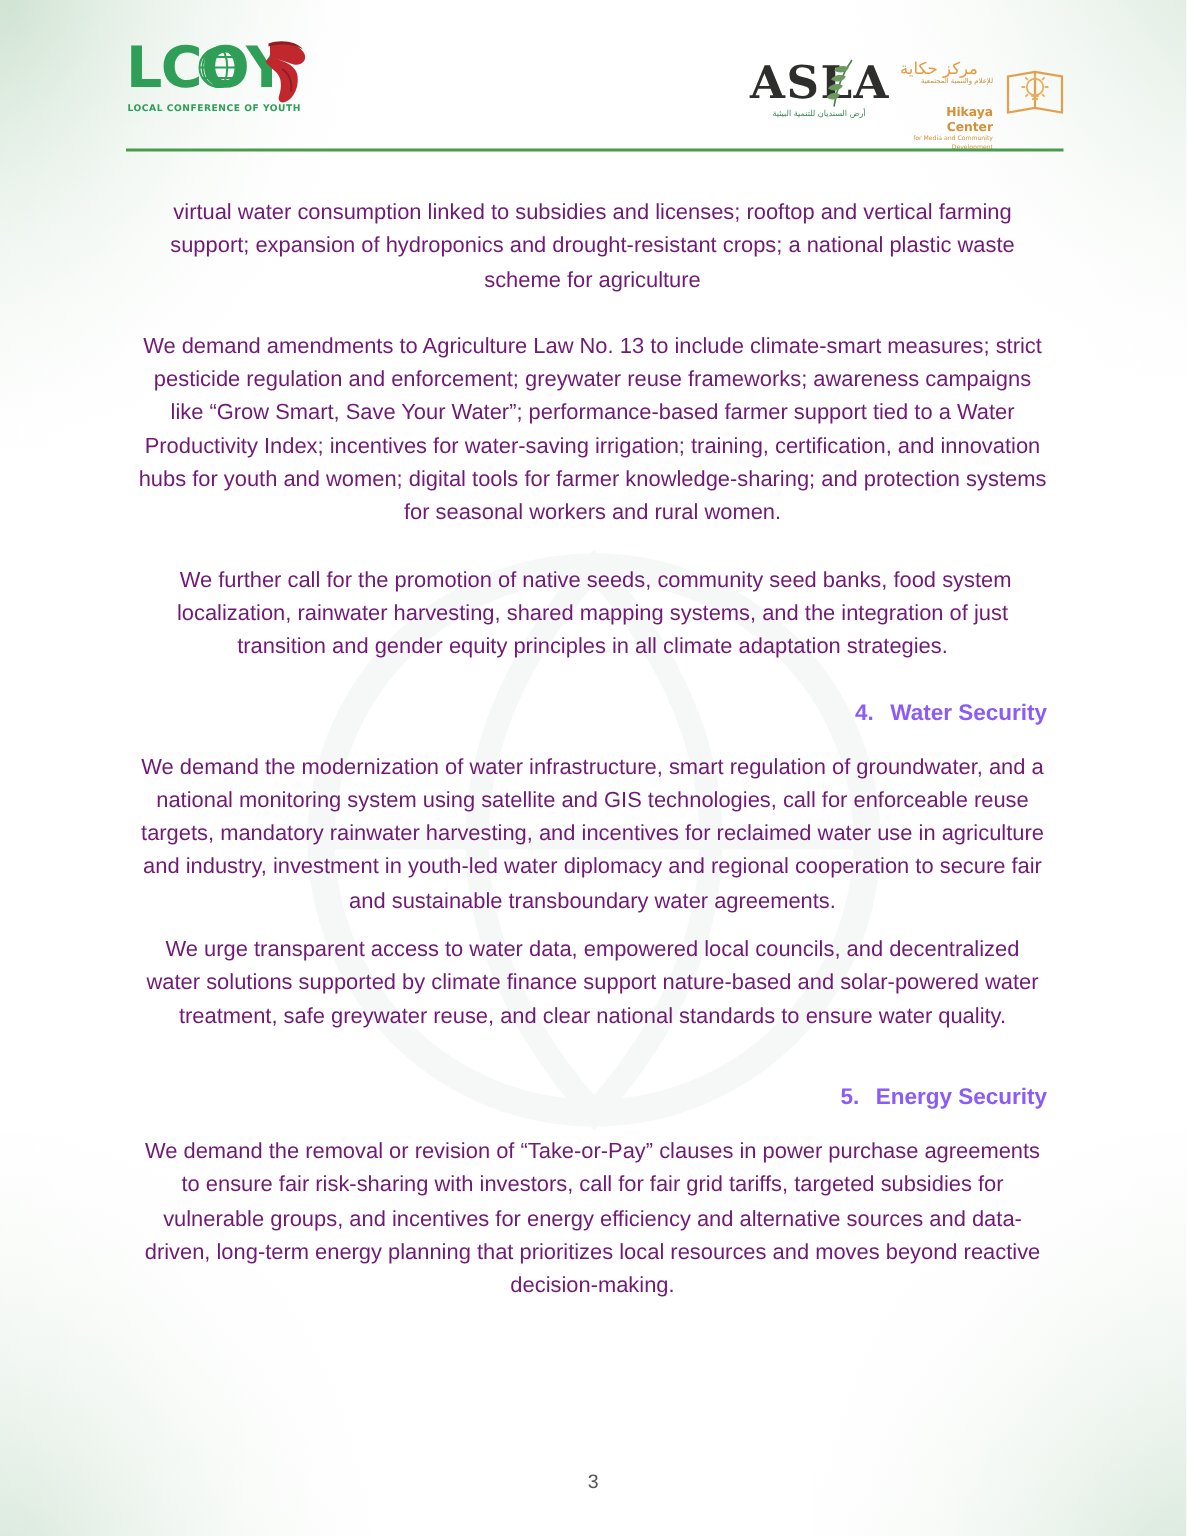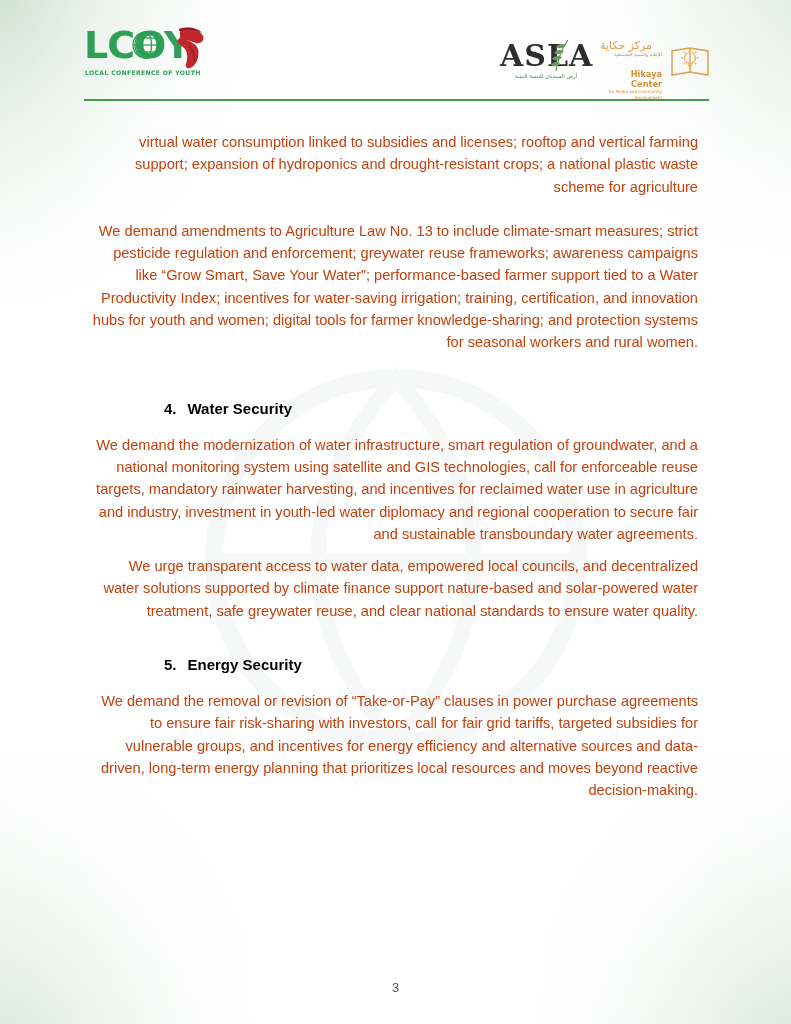--- a/index.html
+++ b/index.html
@@ -191,34 +191,35 @@
     position: absolute;
     left: 92px;
     top: 131px;
     width: 606px;
   }
   p.para {
     margin: 0;
     font-family: "Liberation Sans", sans-serif;
     font-size: 14.6px;
     line-height: 22.3px;
-    color: #c2410c;
-    text-align: right;
+    color: #701a75;
+    text-align: center;
     white-space: pre-wrap;
   }
   .gap-lg { height: 22px; }
   .gap-md { height: 14px; }
   .gap-sm { height: 10px; }
   h2.section {
     margin: 0 0 0 72px;
     font-family: "Liberation Sans", sans-serif;
     font-size: 15px;
     font-weight: bold;
     line-height: 22px;
-    color: #000000;
+    color: #8b5cf6;
+    text-align: right;
   }
   h2.section .num { margin-right: 11px; }
   .page-num {
     position: absolute;
     left: 0;
     top: 980px;
     width: 791px;
     text-align: center;
     font-family: "Liberation Sans", sans-serif;
     font-size: 13px;
@@ -320,20 +321,21 @@
   <div class="content">
 
     <p class="para">virtual water consumption linked to subsidies and licenses; rooftop and vertical farming support; expansion of hydroponics and drought-resistant crops; a national plastic waste scheme for agriculture</p>
 
     <div class="gap-lg"></div>
 
     <p class="para">We demand amendments to Agriculture Law No. 13 to include climate-smart measures; strict pesticide regulation and enforcement; greywater reuse frameworks; awareness campaigns like “Grow Smart, Save Your Water”; performance-based farmer support tied to a Water Productivity Index; incentives for water-saving irrigation; training, certification, and innovation hubs for youth and women; digital tools for farmer knowledge-sharing; and protection systems for seasonal workers and rural women.</p>
 
     <div class="gap-lg"></div>
 
+    <p class="para"> We further call for the promotion of native seeds, community seed banks, food system localization, rainwater harvesting, shared mapping systems, and the integration of just transition and gender equity principles in all climate adaptation strategies.</p>
 
     <div class="gap-lg"></div>
 
     <h2 class="section">
       <span class="num">4.</span><span>Water Security</span>
     </h2>
 
     <div class="gap-md"></div>
 
     <p class="para">We demand the modernization of water infrastructure, smart regulation of groundwater, and a national monitoring system using satellite and GIS technologies, call for enforceable reuse targets, mandatory rainwater harvesting, and incentives for reclaimed water use in agriculture and industry, investment in youth-led water diplomacy and regional cooperation to secure fair and sustainable transboundary water agreements.</p>

